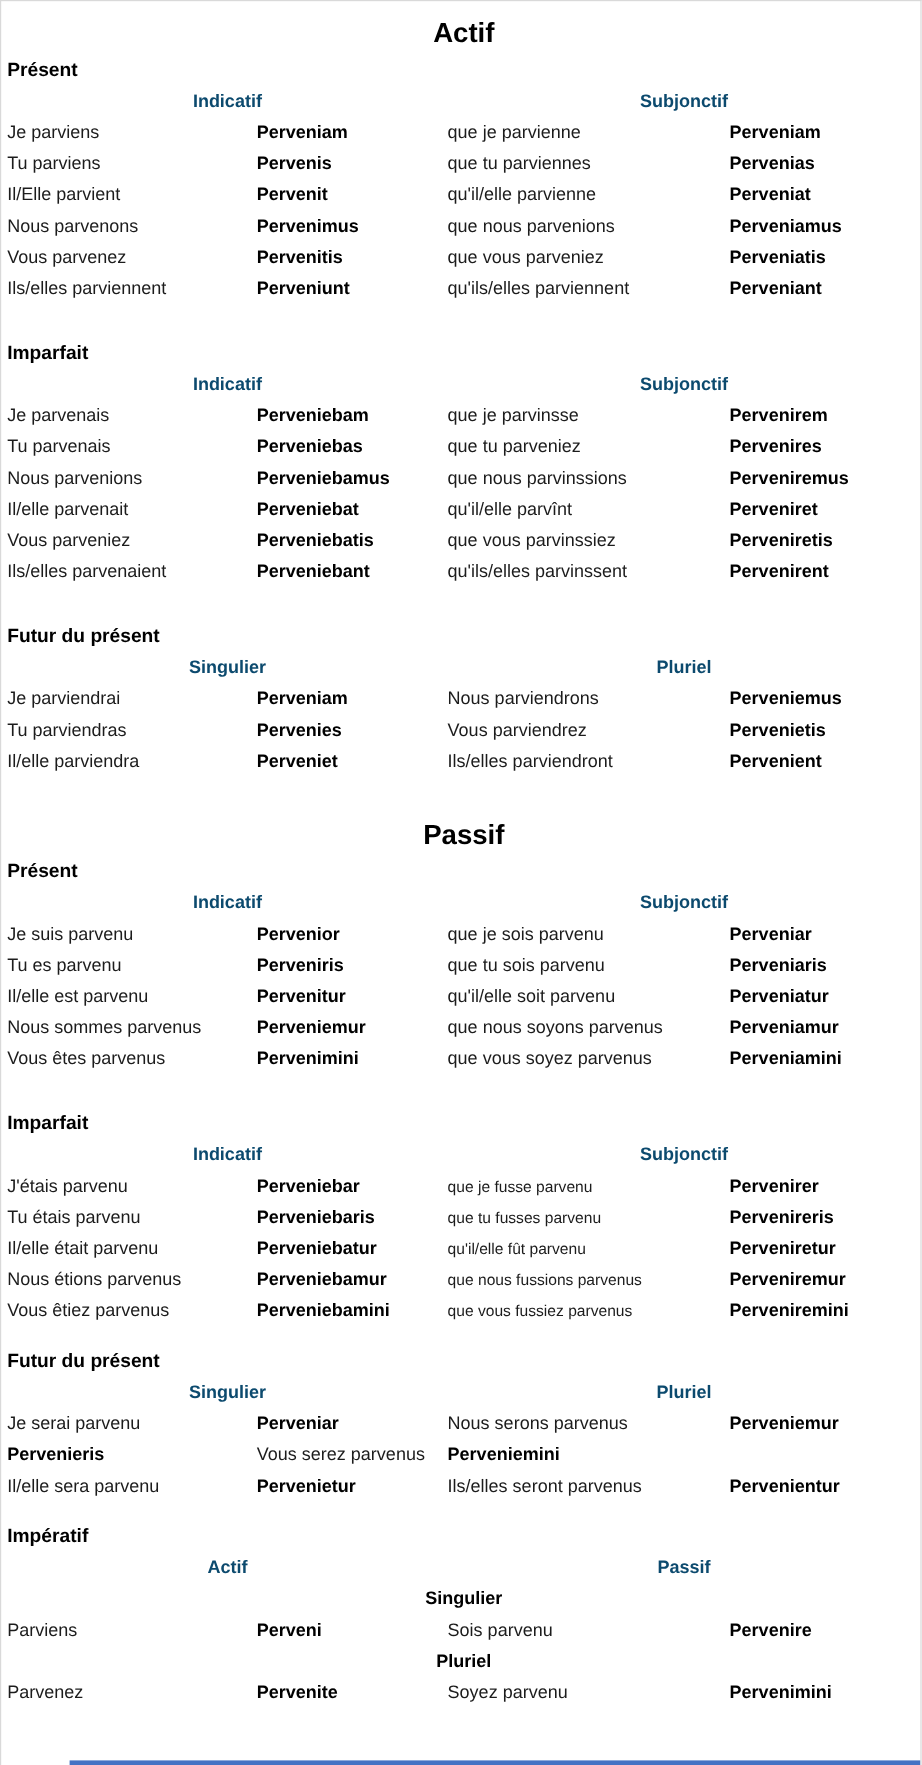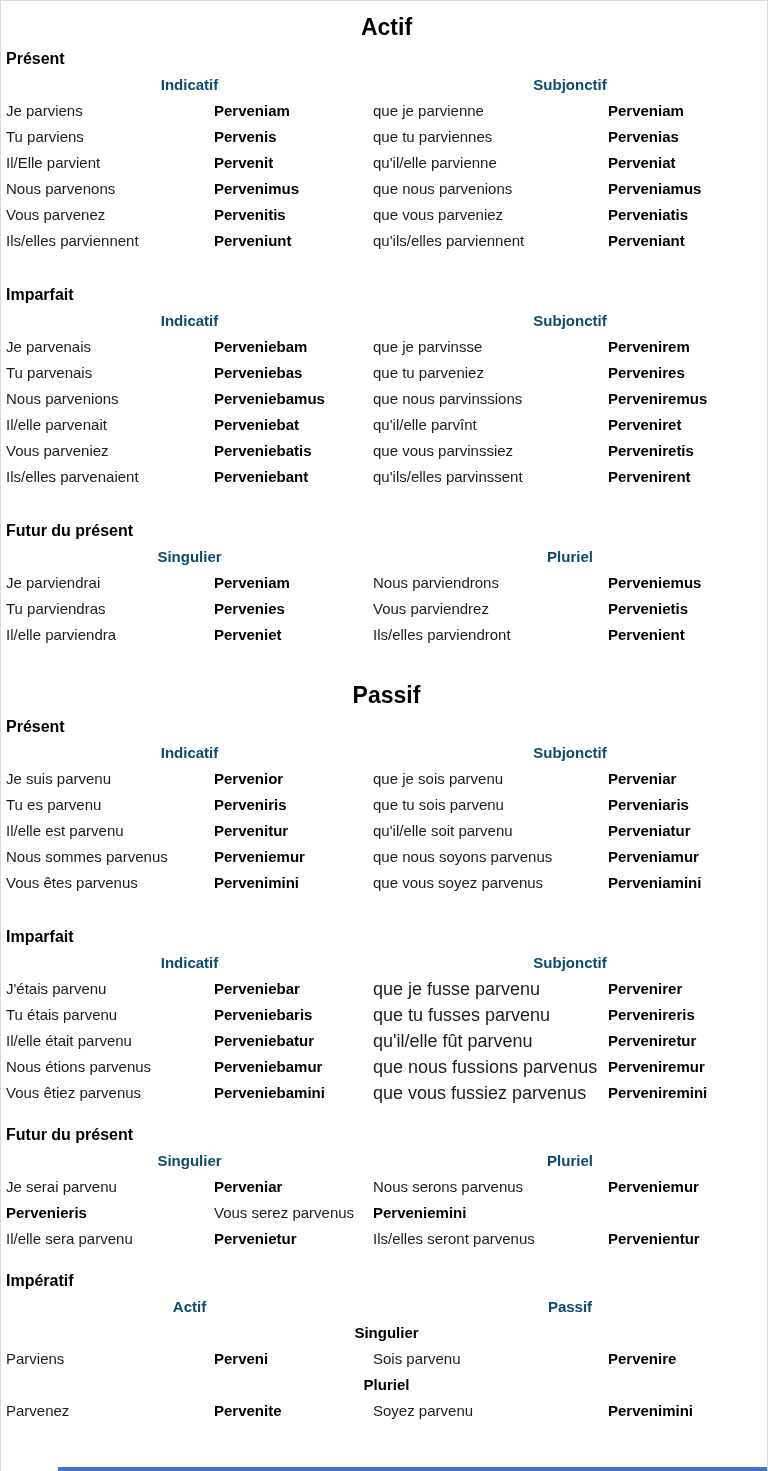--- a/index.html
+++ b/index.html
@@ -31,21 +31,21 @@
   }
   .colheads span{text-align:center;}
   .subhead{
     font-size:15px;font-weight:bold;text-align:center;line-height:26px;color:#000;
   }
   .row{
     display:grid;grid-template-columns:208px 159px 235px 1fr;
     font-size:15px;line-height:26px;
   }
   .row .c2,.row .c4{font-weight:bold;color:#000;}
-  .small3 .row .c3{font-size:18px;}
+  .small3 .row .c3{font-size:13px;}
   .mt28{margin-top:28px;}
   .mt16{margin-top:16px;}
   .accent-bar{
     position:absolute;left:57px;right:0;bottom:0;height:4px;
     background:#4472c4;
   }
 </style>
 </head>
 <body>
 

